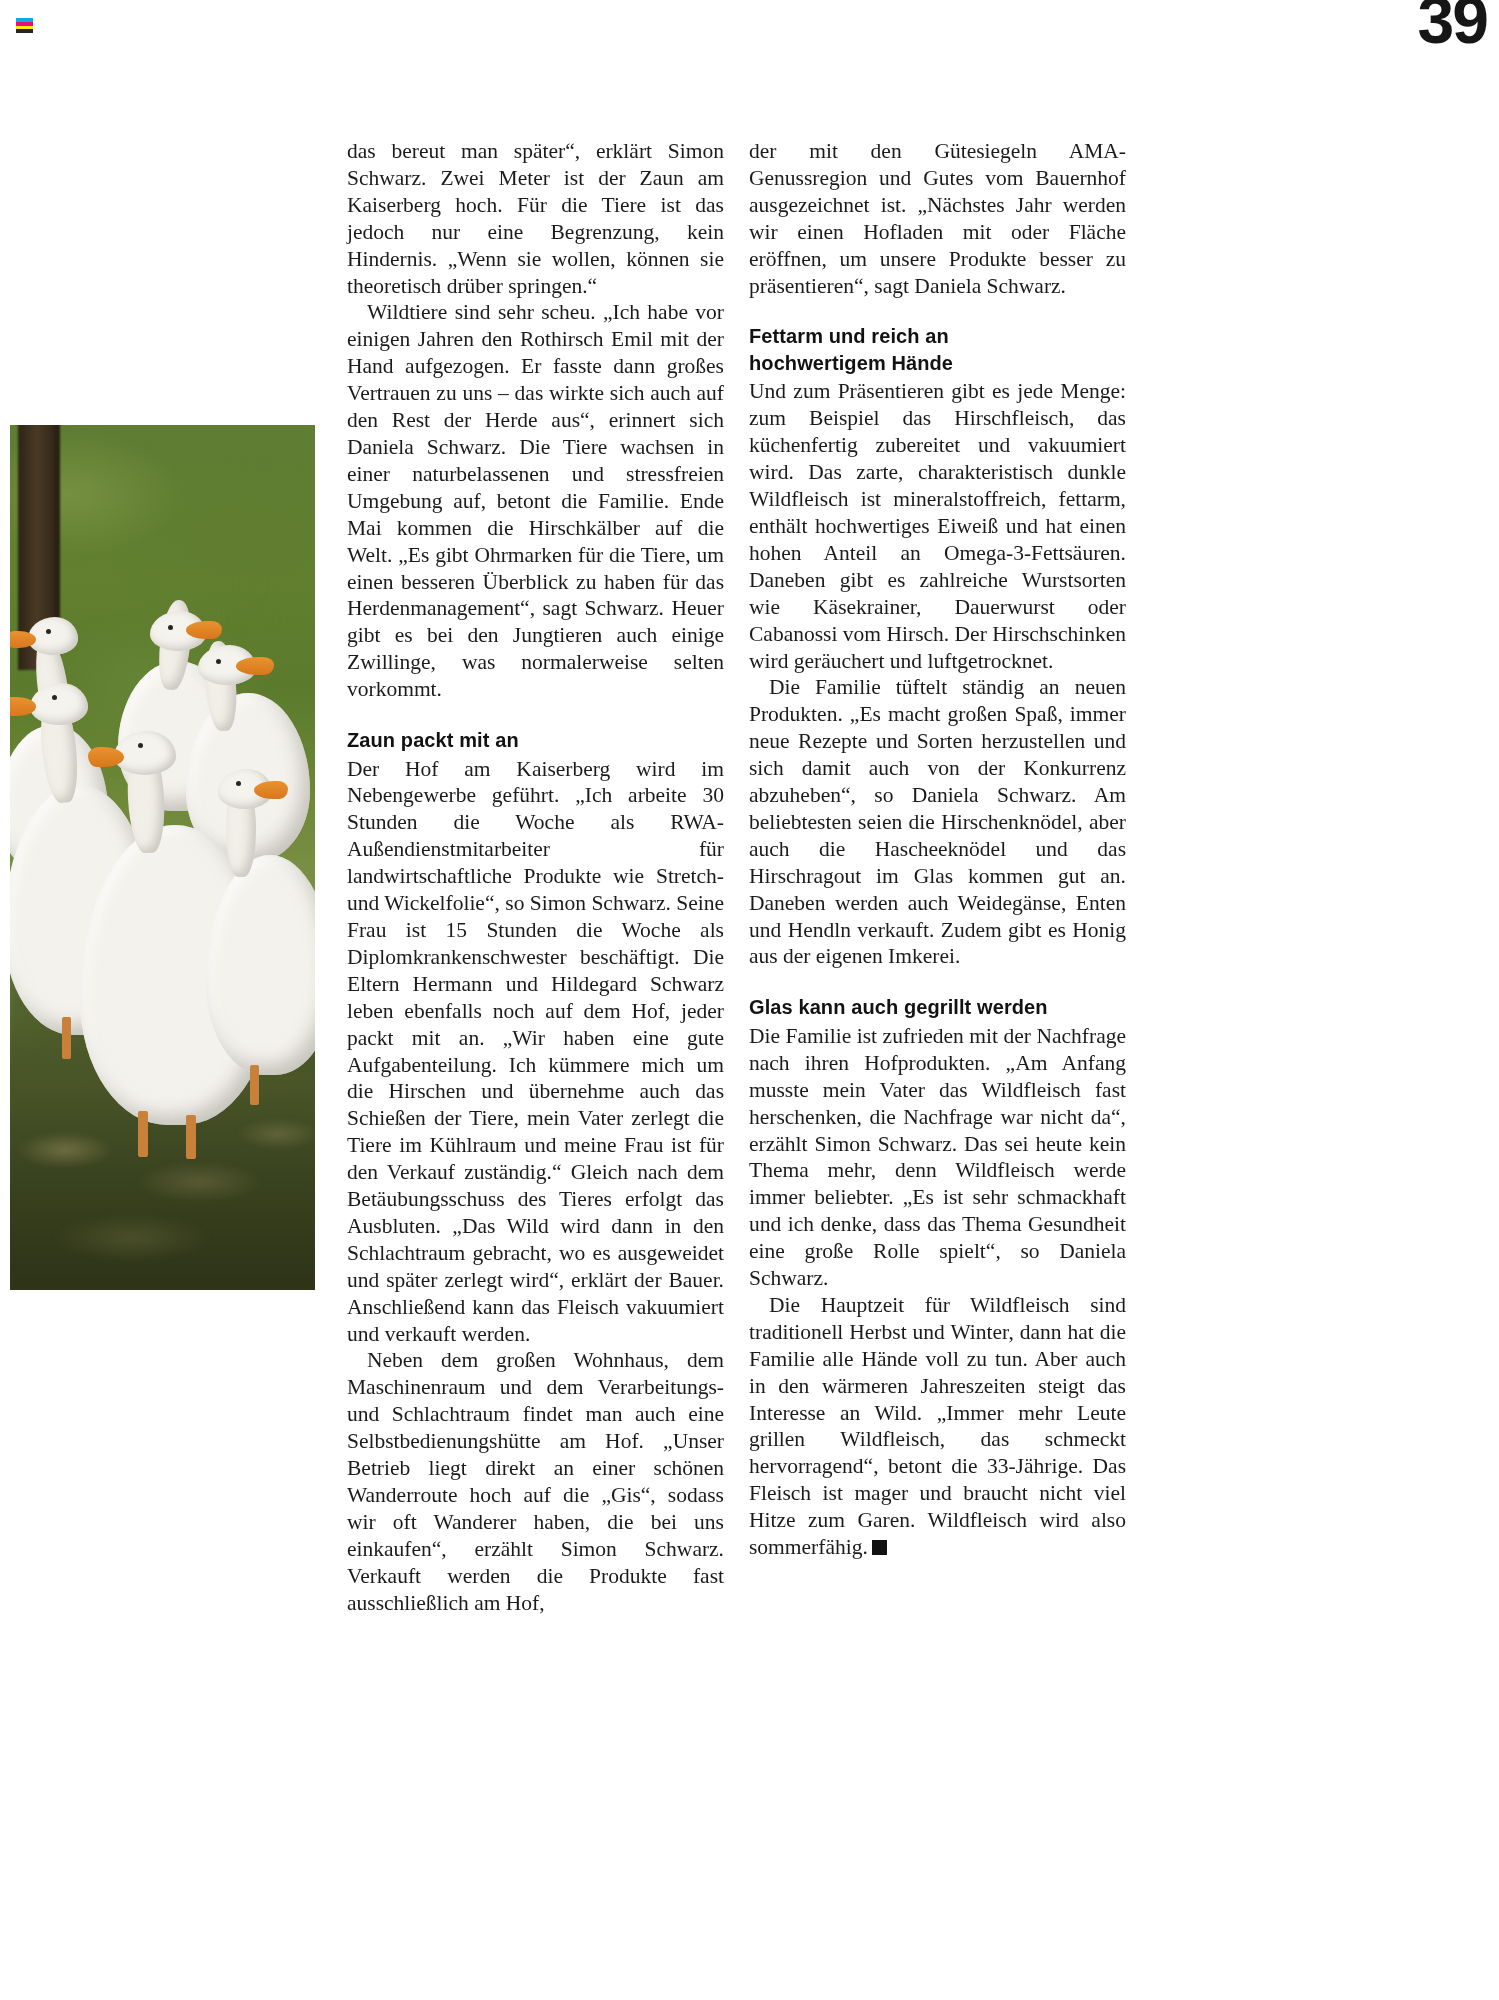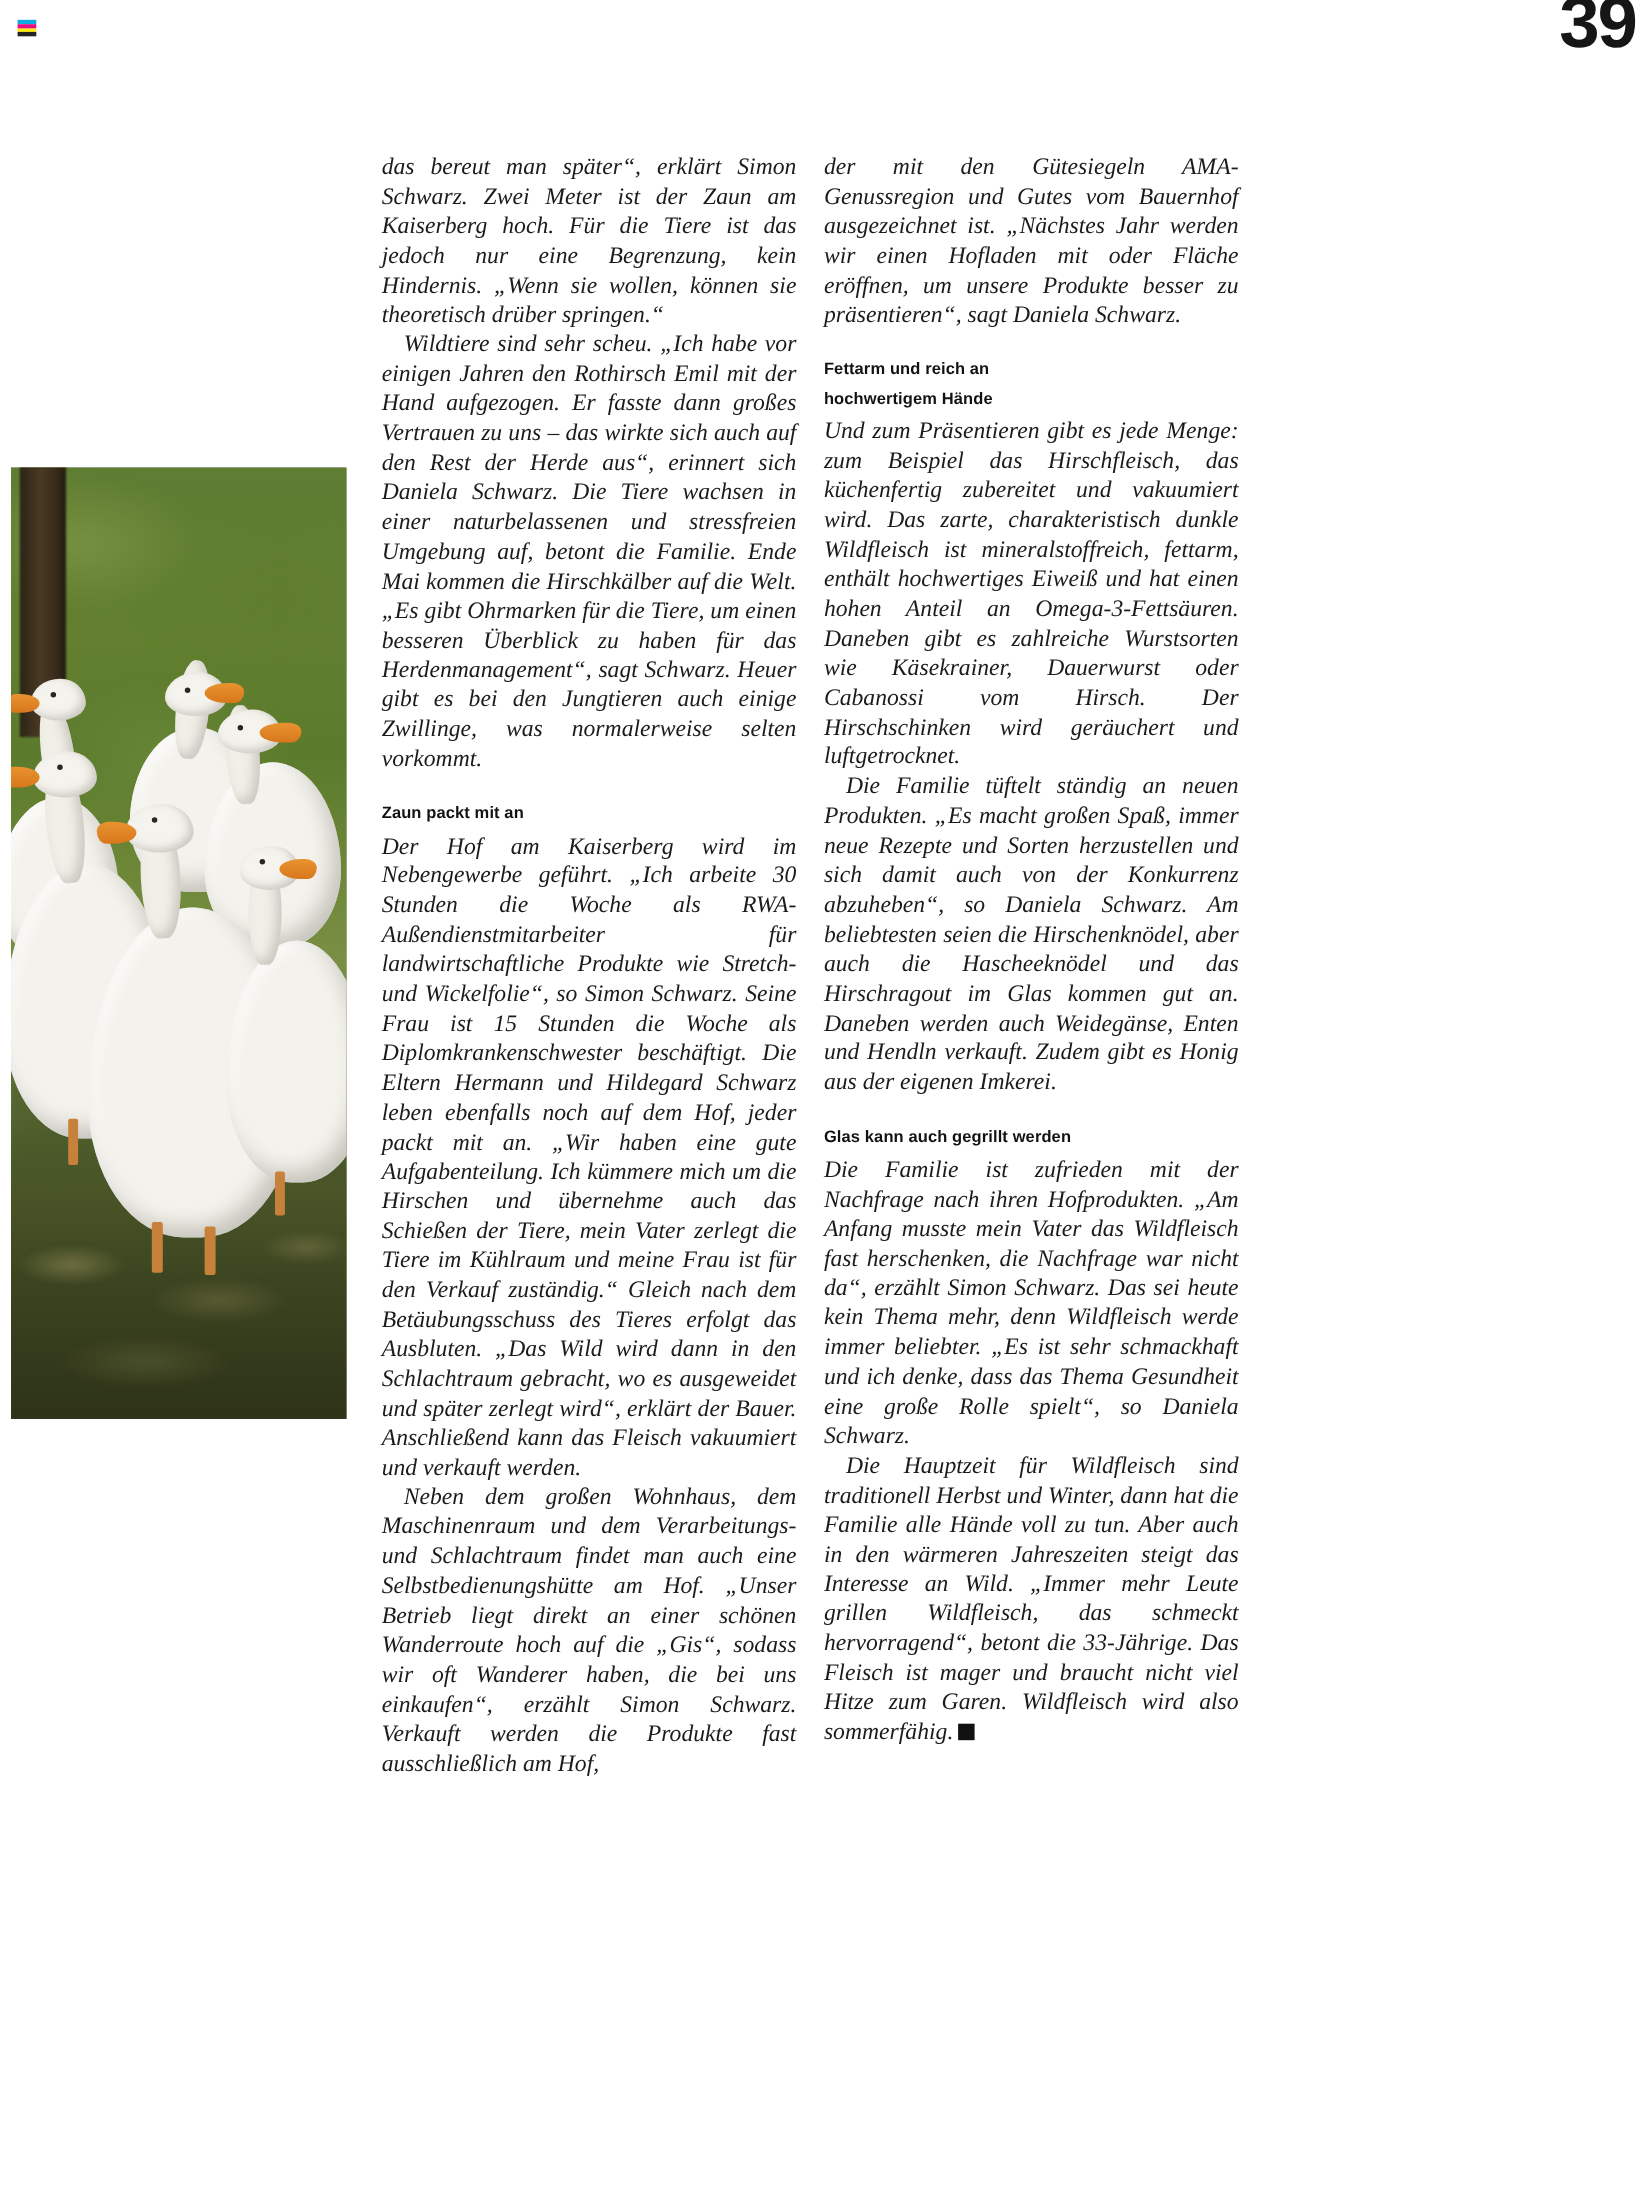--- a/index.html
+++ b/index.html
@@ -154,28 +154,27 @@
     text-align-last: left;
     hyphens: none;
     color: #1b1b1b;
   }
   #col-left  { left: 347px; }
   #col-right { left: 749px; }
 
   .col p {
     margin: 0;
     text-indent: 0;
-    font-style: italic;
   }
   .col p.ind { text-indent: 20px; }
 
   .subhead {
     font-family: "Liberation Sans", sans-serif;
     font-weight: 700;
-    font-size: 15px;
+    font-size: 20px;
     line-height: 26.5px;
     margin: 24px 0 2px 0;
     letter-spacing: 0.1px;
     color: #121212;
     text-align: left;
   }
   .subhead:first-child { margin-top: 0; }
 
   #end-marker {
     display: inline-block;

